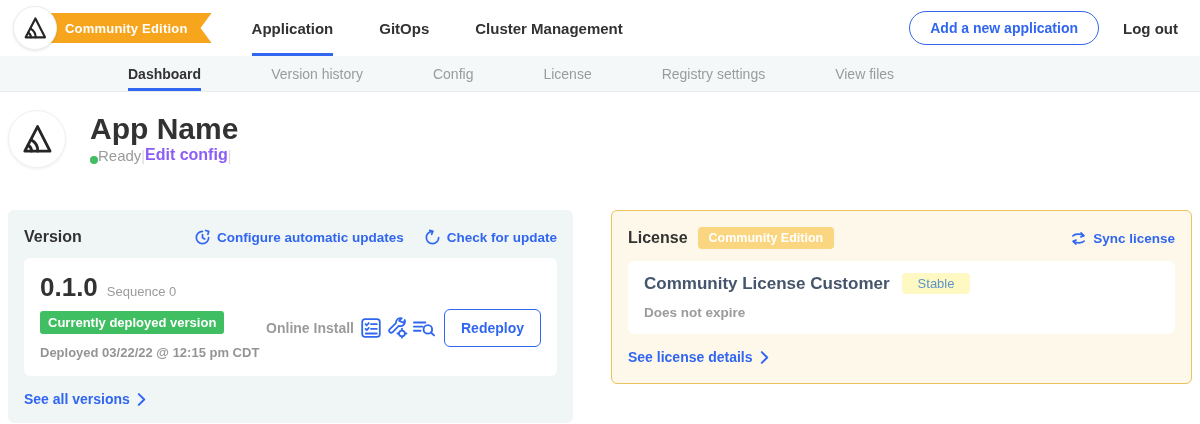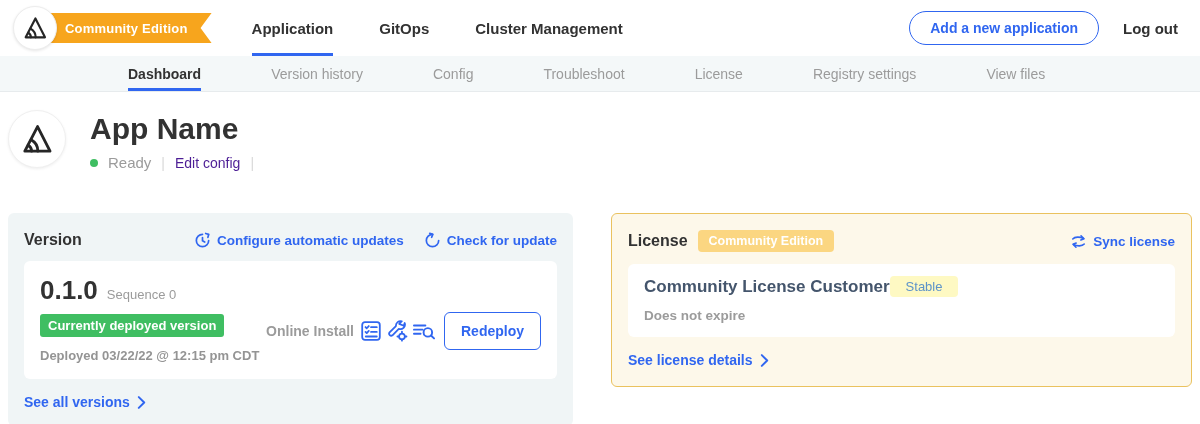--- a/index.html
+++ b/index.html
@@ -32,25 +32,25 @@
   .subtab { display:flex; align-items:center; height:100%; font-size:14px; color:#9b9b9b;
     border-bottom:3px solid transparent; padding-top:3px; cursor:pointer; }
   .subtab.active { color:#323232; font-weight:700; border-bottom-color:#3066f0; }
 
   
   .app-header { display:flex; align-items:flex-start; gap:24px; padding:18px 0 0 8px; }
   .avatar { width:58px; height:58px; border-radius:50%; background:#fff;
     border:1px solid #f0f0f0; box-shadow:0 1px 3px rgba(0,0,0,.07);
     display:flex; align-items:center; justify-content:center; }
   .app-title { font-size:30px; font-weight:bold; color:#323232; margin-top:2px; }
-  .status-row { display:flex; align-items:center; gap:10px; margin-top:8px; }
+  .status-row { display:flex; align-items:flex-end; }
   .dot { width:8px; height:8px; border-radius:50%; background:#3fbe62; }
   .status-text { font-size:15px; color:#9b9b9b; }
   .divider { color:#d9d9d9; font-size:14px; }
-  .edit-config { color:#4c1d95; font-weight:normal; font-size:14px; cursor:pointer; }
+  .edit-config { color:#8b5cf6; font-weight:bold; font-size:16px; cursor:pointer; }
 
   
   .cards { display:flex; align-items:flex-start; gap:38px; padding:0 8px; margin-top:42px; }
   .card-title { font-size:16px; font-weight:bold; color:#323232; }
   .card-head { display:flex; align-items:center; }
   .head-links { margin-left:auto; display:flex; align-items:center; gap:20px; }
   .blue-link { display:flex; align-items:center; gap:6px; color:#3066f0; font-weight:bold;
     font-size:13.5px; cursor:pointer; white-space:nowrap; }
   .inner-card { background:#fff; border-radius:6px; margin-top:12px; }
 
@@ -68,21 +68,21 @@
   .redeploy-btn { border:1px solid #3066f0; background:#fff; color:#3066f0; font-weight:bold;
     font-size:14px; padding:10px 16px; border-radius:6px; cursor:pointer; font-family:inherit; margin-left:4px; }
   .card-footer-link { display:flex; align-items:center; gap:7px; color:#3066f0;
     font-weight:bold; font-size:14px; margin-top:15px; cursor:pointer; }
 
   .license-card { flex:1; background:#fdf8ea; border:1px solid #eac25f; border-radius:6px;
     padding:16px 16px 18px; }
   .amber-badge { background:#fbd681; color:#fff; font-weight:bold; font-size:12.5px;
     padding:4px 11px; border-radius:4px; margin-left:10px; }
   .license-inner { padding:12px 16px 14px; }
-  .cust-row { display:flex; align-items:center; }
+  .cust-row { display:flex; align-items:center; gap:12px; }
   .cust-name { font-size:17px; font-weight:bold; color:#44556c; }
   .stable-badge { background:#fef9c3; color:#5d93c9; font-size:13px; padding:3px 16px;
     border-radius:4px; }
   .lic-meta-row { display:flex; align-items:center; gap:13px; margin-top:11px; }
   .community-badge { display:flex; align-items:center; gap:6px; background:#fbeecb;
     color:#f5a614; font-weight:bold; font-size:13px; padding:3px 8px; border-radius:3px; }
   .expiry { color:#9b9b9b; font-size:13.5px; font-weight:600; }
 
   svg { display:block; }
 </style>
@@ -114,21 +114,20 @@
   <div class="topnav-right">
     <button class="add-btn">Add a new application</button>
     <span class="logout">Log out</span>
   </div>
 </div>
 
 <div class="subnav">
   <div class="subtab active">Dashboard</div>
   <div class="subtab">Version history</div>
   <div class="subtab">Config</div>
-  <div class="subtab">Troubleshoot</div>
   <div class="subtab">License</div>
   <div class="subtab">Registry settings</div>
   <div class="subtab">View files</div>
 </div>
 
 <div class="app-header">
   <div class="avatar">
     <span>
       <svg width="34" height="34" viewBox="0 0 24 24" fill="none" stroke="#262626" stroke-width="2" stroke-linecap="round" stroke-linejoin="round">
         <path d="M12.4 3.2 L21.2 20.6 L3.4 20.6 Z"></path>

